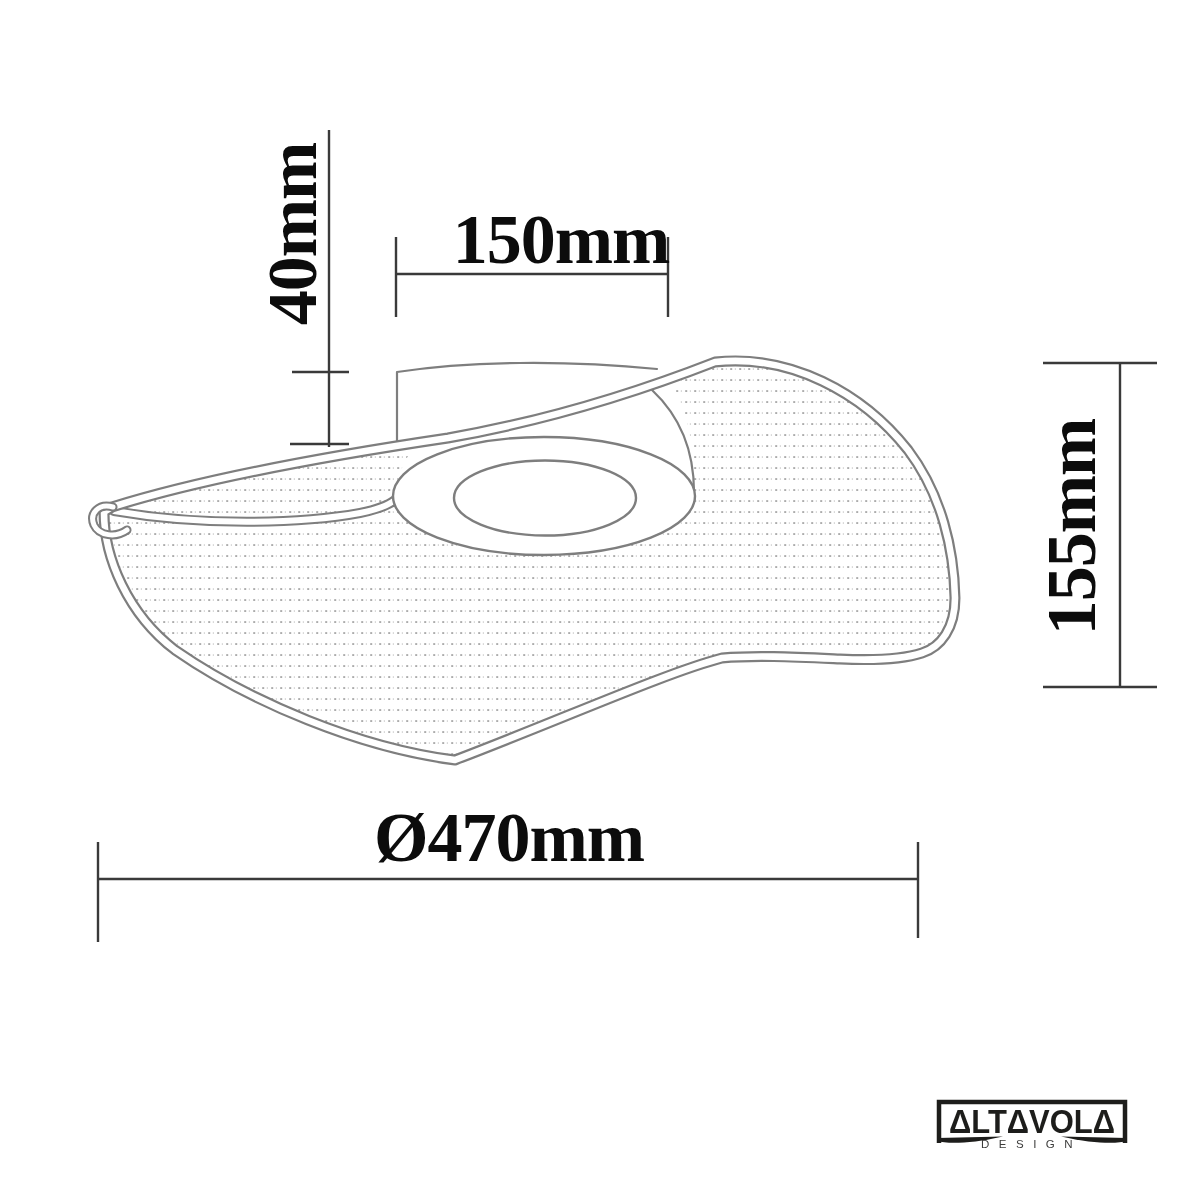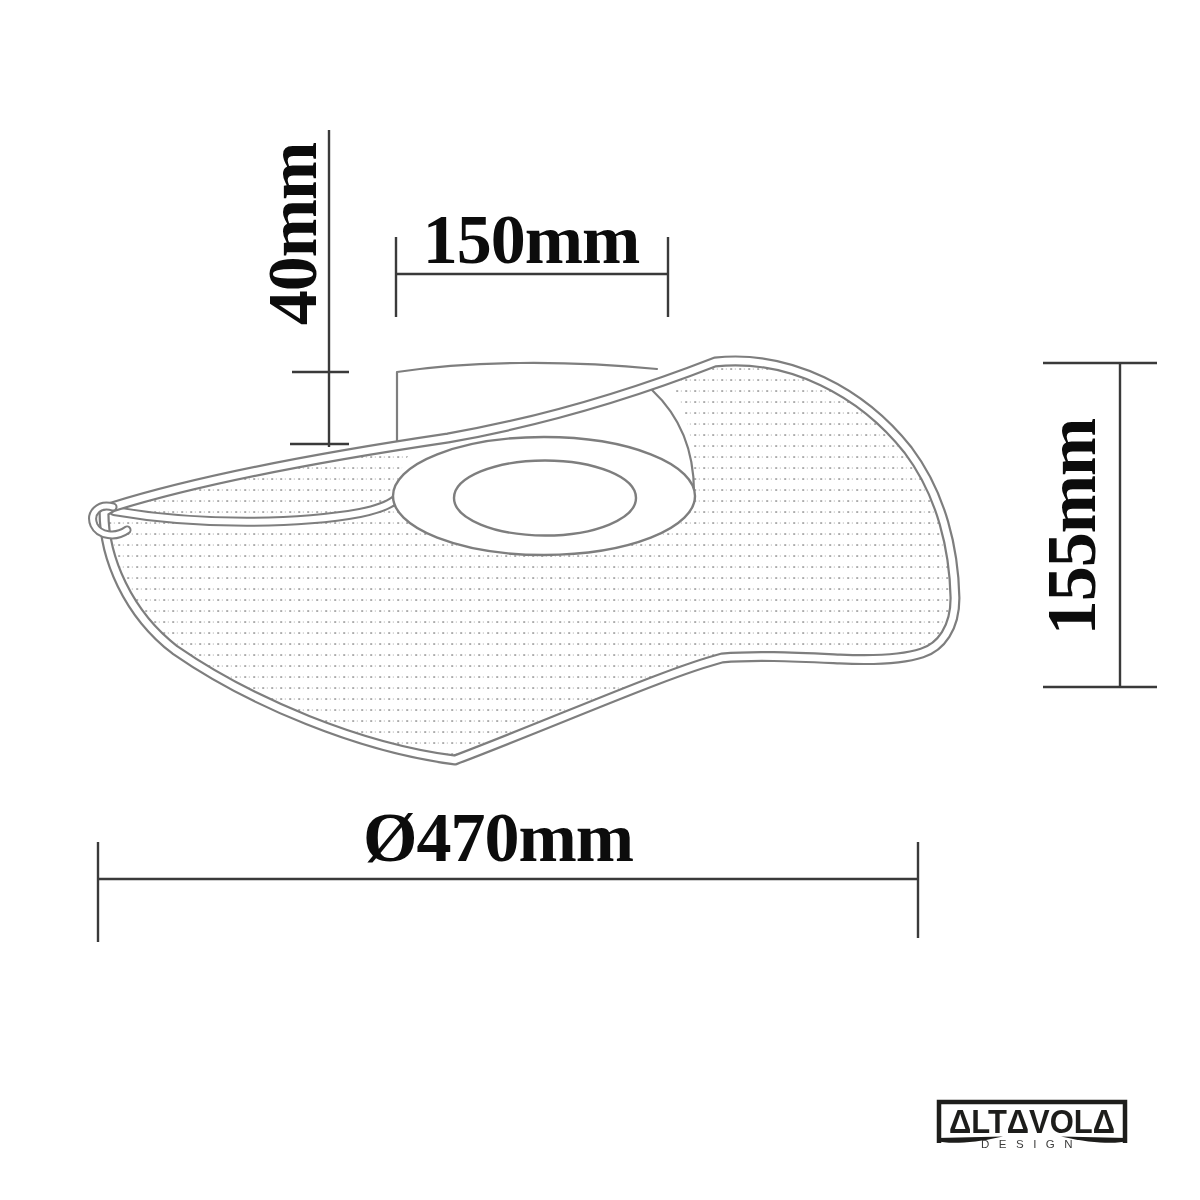--- a/index.html
+++ b/index.html
@@ -123,25 +123,25 @@
     <g>
       <line x1="98" y1="879" x2="918" y2="879"></line>
       <line x1="98" y1="842" x2="98" y2="942"></line>
       <line x1="918" y1="842" x2="918" y2="938"></line>
     </g>
   </g>
 </svg>
 
 <div class="dim-label vert" style="left:293px;top:234px">40mm</div>
 
-<div class="dim-label" style="left:531px;top:240px">150mm</div>
+<div class="dim-label" style="left:561px;top:240px">150mm</div>
 
 <div class="dim-label vert" style="left:1072px;top:527px">155mm</div>
 
-<div class="dim-label" style="left:498px;top:838px">Ø470mm</div>
+<div class="dim-label" style="left:509px;top:838px">Ø470mm</div>
 
 <svg id="logo" viewBox="0 0 215 66">
   <path d="M14 53 L14 12 L200 12 L200 53" fill="none" stroke="#1d1d1b" stroke-width="4.5"></path>
   <path d="M12 48 L78 46.5 C45 54 22 54 12 51 Z" fill="#1d1d1b"></path>
   <path d="M202 48 L136 46.5 C169 54 192 54 202 51 Z" fill="#1d1d1b"></path>
   <text class="brand-txt" x="107" y="43" text-anchor="middle" textLength="166" lengthAdjust="spacingAndGlyphs">ΔLTΔVOLΔ</text>
   <text class="design-txt" x="56" y="58">DESIGN</text>
 </svg>
 
 </body></html>

